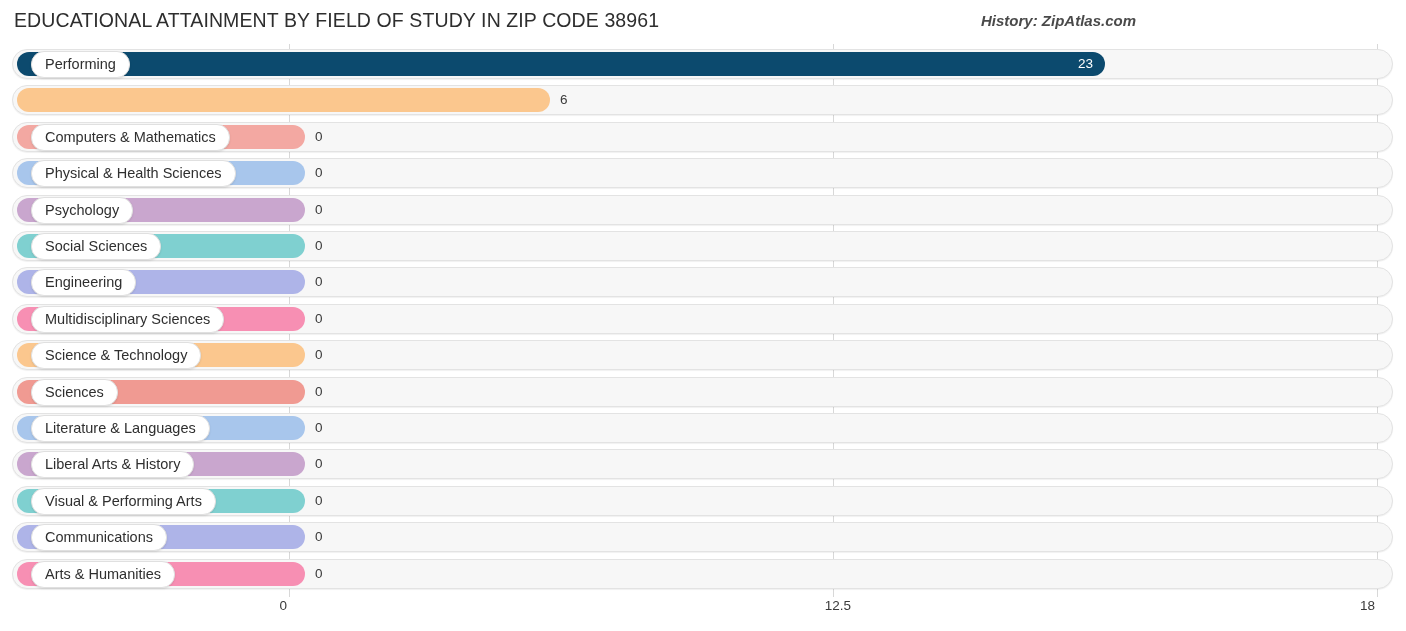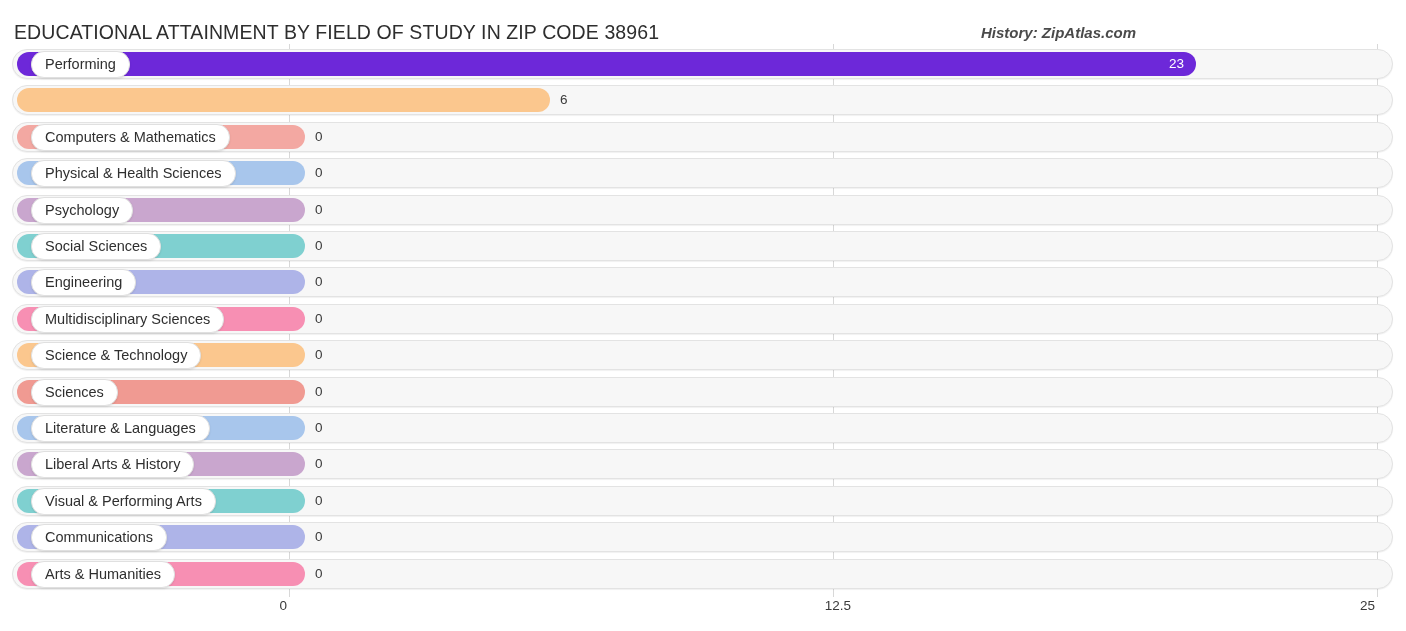--- a/index.html
+++ b/index.html
@@ -12,21 +12,21 @@
     height: 631px;
     font-family: "Liberation Sans", sans-serif;
     color: #333333;
     overflow: hidden;
     position: relative;
   }
 
   
   #header {
     position: absolute;
-    left: 0; top: 12px;
+    left: 0; top: 0;
     width: 1148px;
     height: 44px;
   }
   #chart-title {
     position: absolute;
     left: 14px;
     top: 9px;
     font-size: 19.5px;
     letter-spacing: 0.1px;
     color: #2e2e2e;
@@ -145,21 +145,21 @@
   <div id="chart-title">EDUCATIONAL ATTAINMENT BY FIELD OF STUDY IN ZIP CODE 38961</div>
   <div id="source-label">History: ZipAtlas.com</div>
 </div>
 
 <div id="plot">
     <div class="gridline" style="left: 289px;"></div>
     <div class="gridline" style="left: 833px;"></div>
     <div class="gridline" style="left: 1377px;"></div>
     <div class="row" style="top: 5px;">
       <div class="track"></div>
-      <div class="bar" style="width: 1179px; background: #6d28d9;">
+      <div class="bar" style="width: 1088px; background: #0c4a6e;">
         <span class="bar-value-inside">23</span>
       </div>
       <div class="label-pill">Performing</div>
     </div>
     <div class="row" style="top: 41.4px;">
       <div class="track"></div>
       <div class="bar" style="width: 533.12px; background: rgb(251, 199, 142);"></div>
       <span class="bar-value-outside" style="left: 548.12px;">6</span>
     </div>
     <div class="row" style="top: 77.8px;">
@@ -238,14 +238,14 @@
       <div class="track"></div>
       <div class="bar" style="width: 288px; background: rgb(247, 143, 179);"></div>
       <span class="bar-value-outside" style="left: 303px;">0</span>
       <div class="label-pill">Arts &amp; Humanities</div>
     </div>
   </div>
 
 <div id="axis">
     <div class="tick-label" style="left: 287px;">0</div>
     <div class="tick-label" style="left: 831px; margin-left: 20px;">12.5</div>
-    <div class="tick-label" style="left: 1375px;">25</div>
+    <div class="tick-label" style="left: 1375px;">18</div>
   </div>
 
 </body></html>

